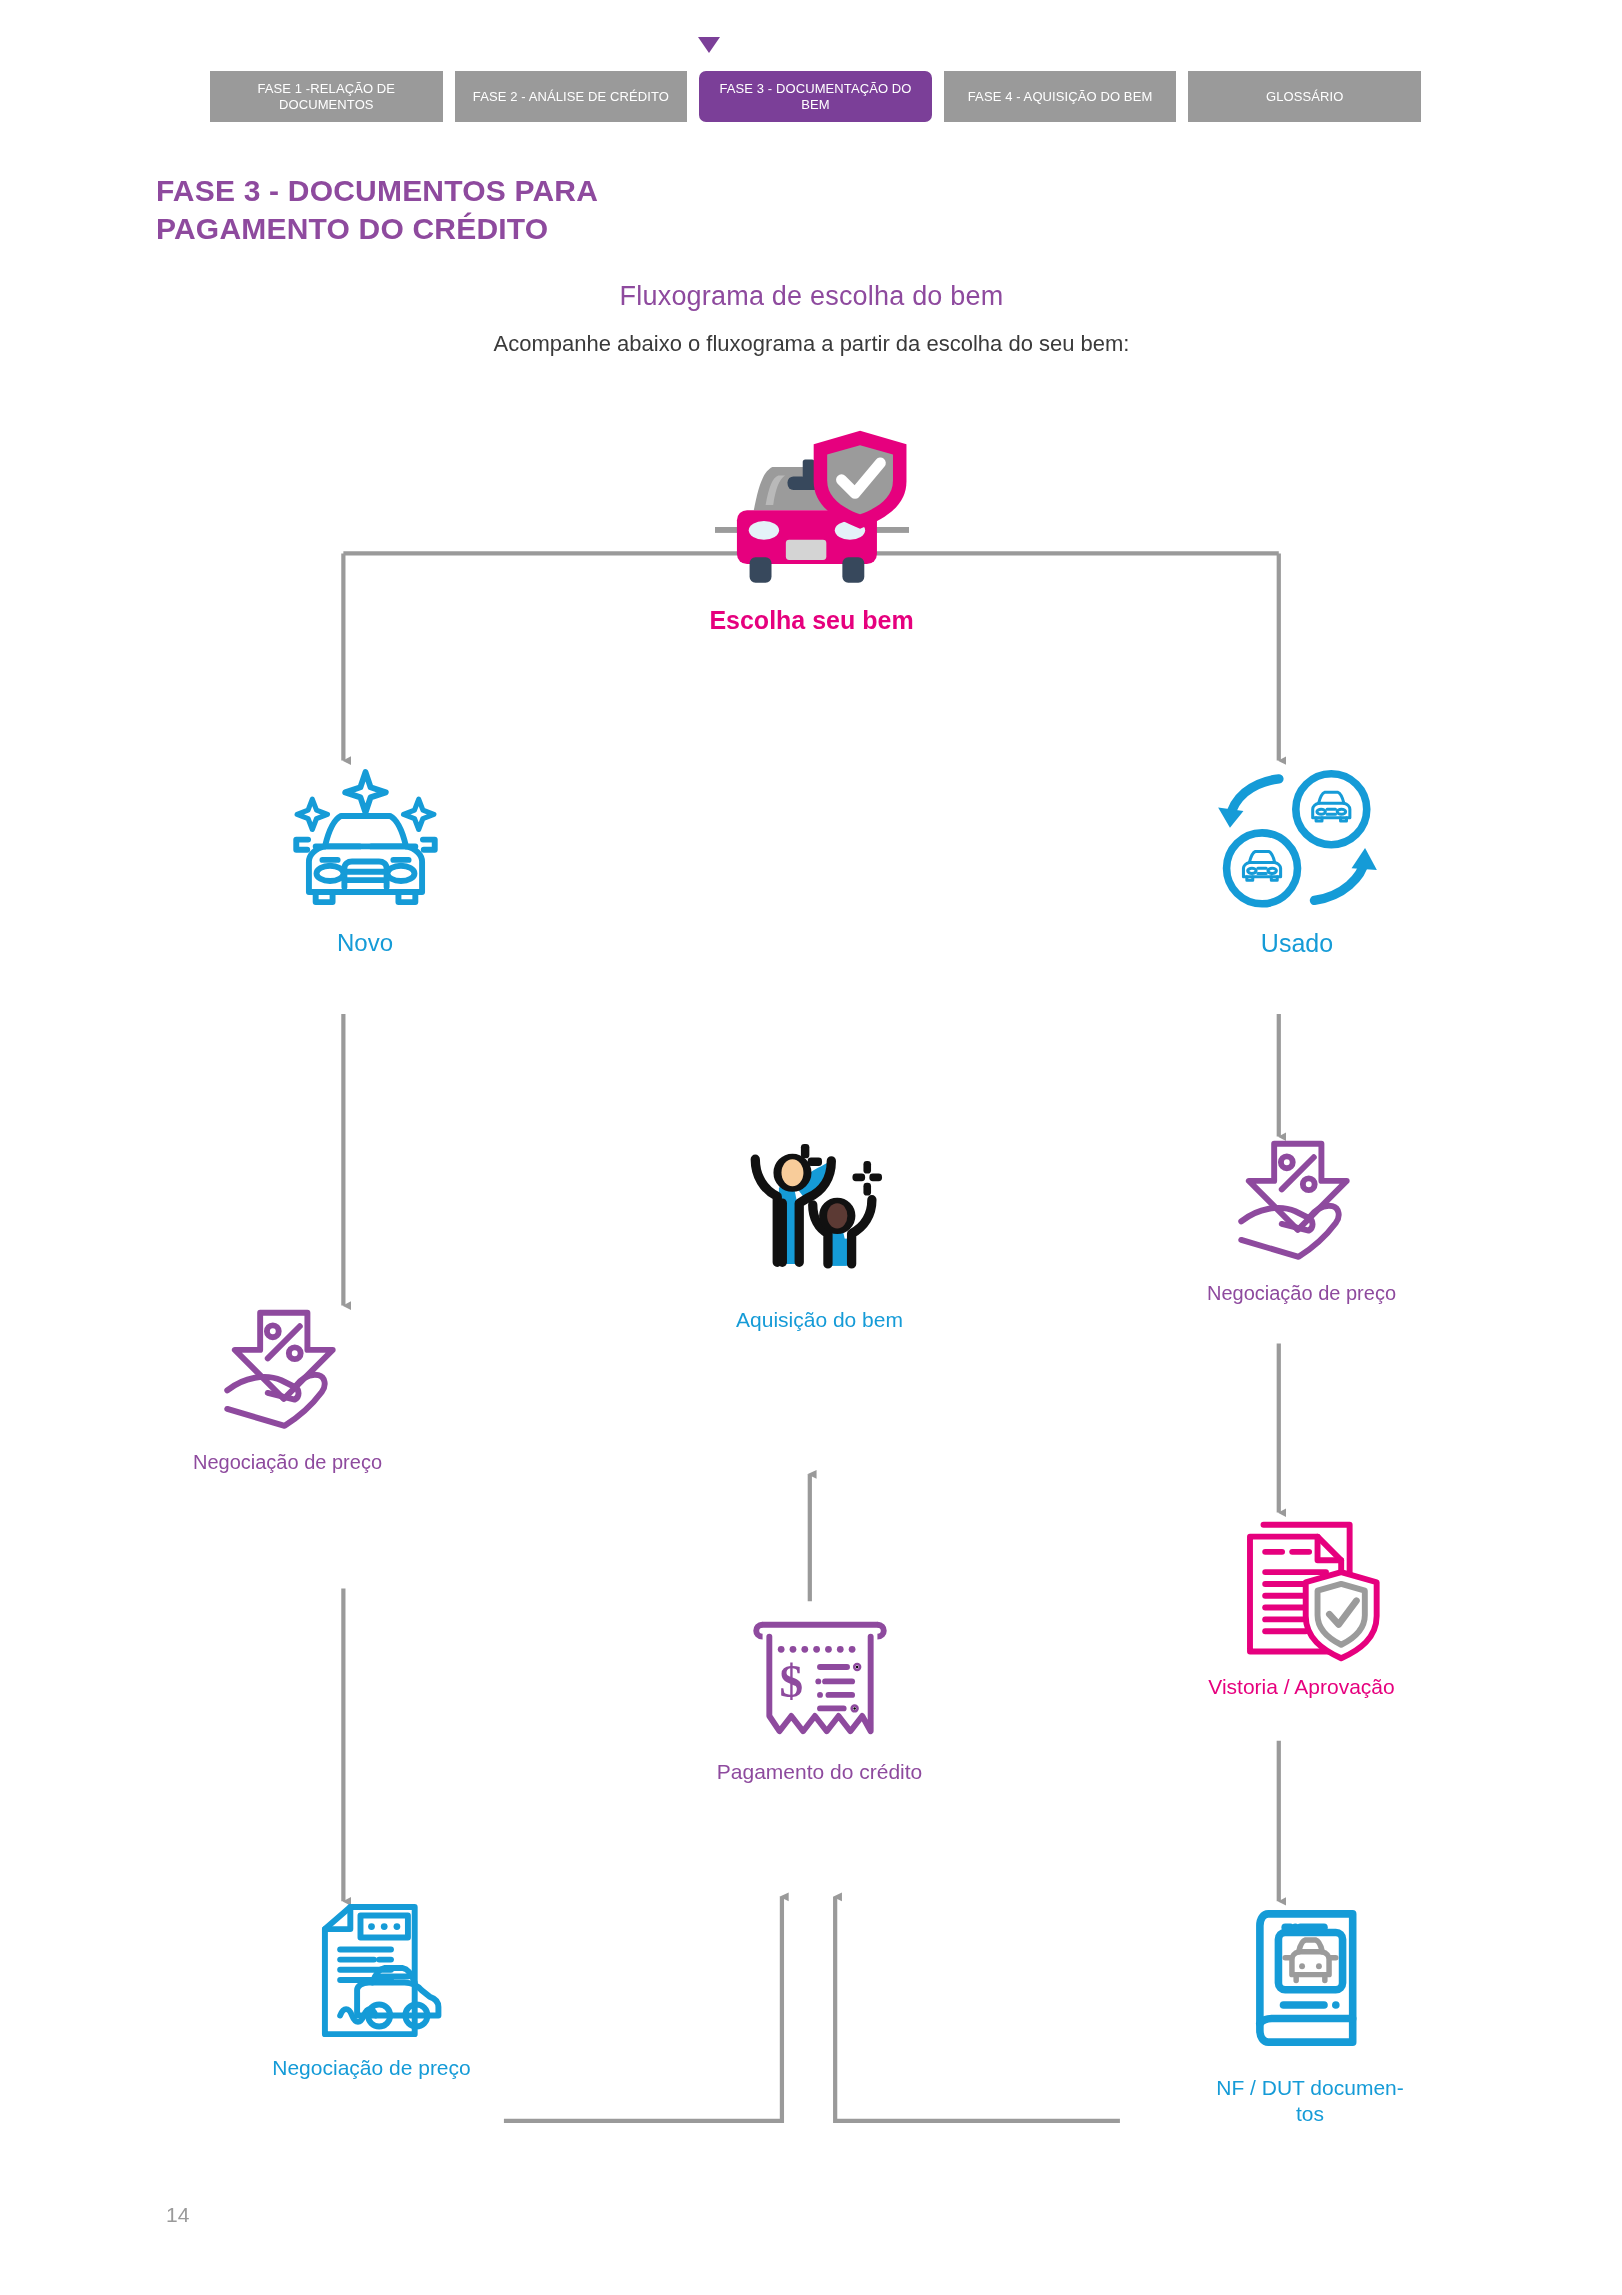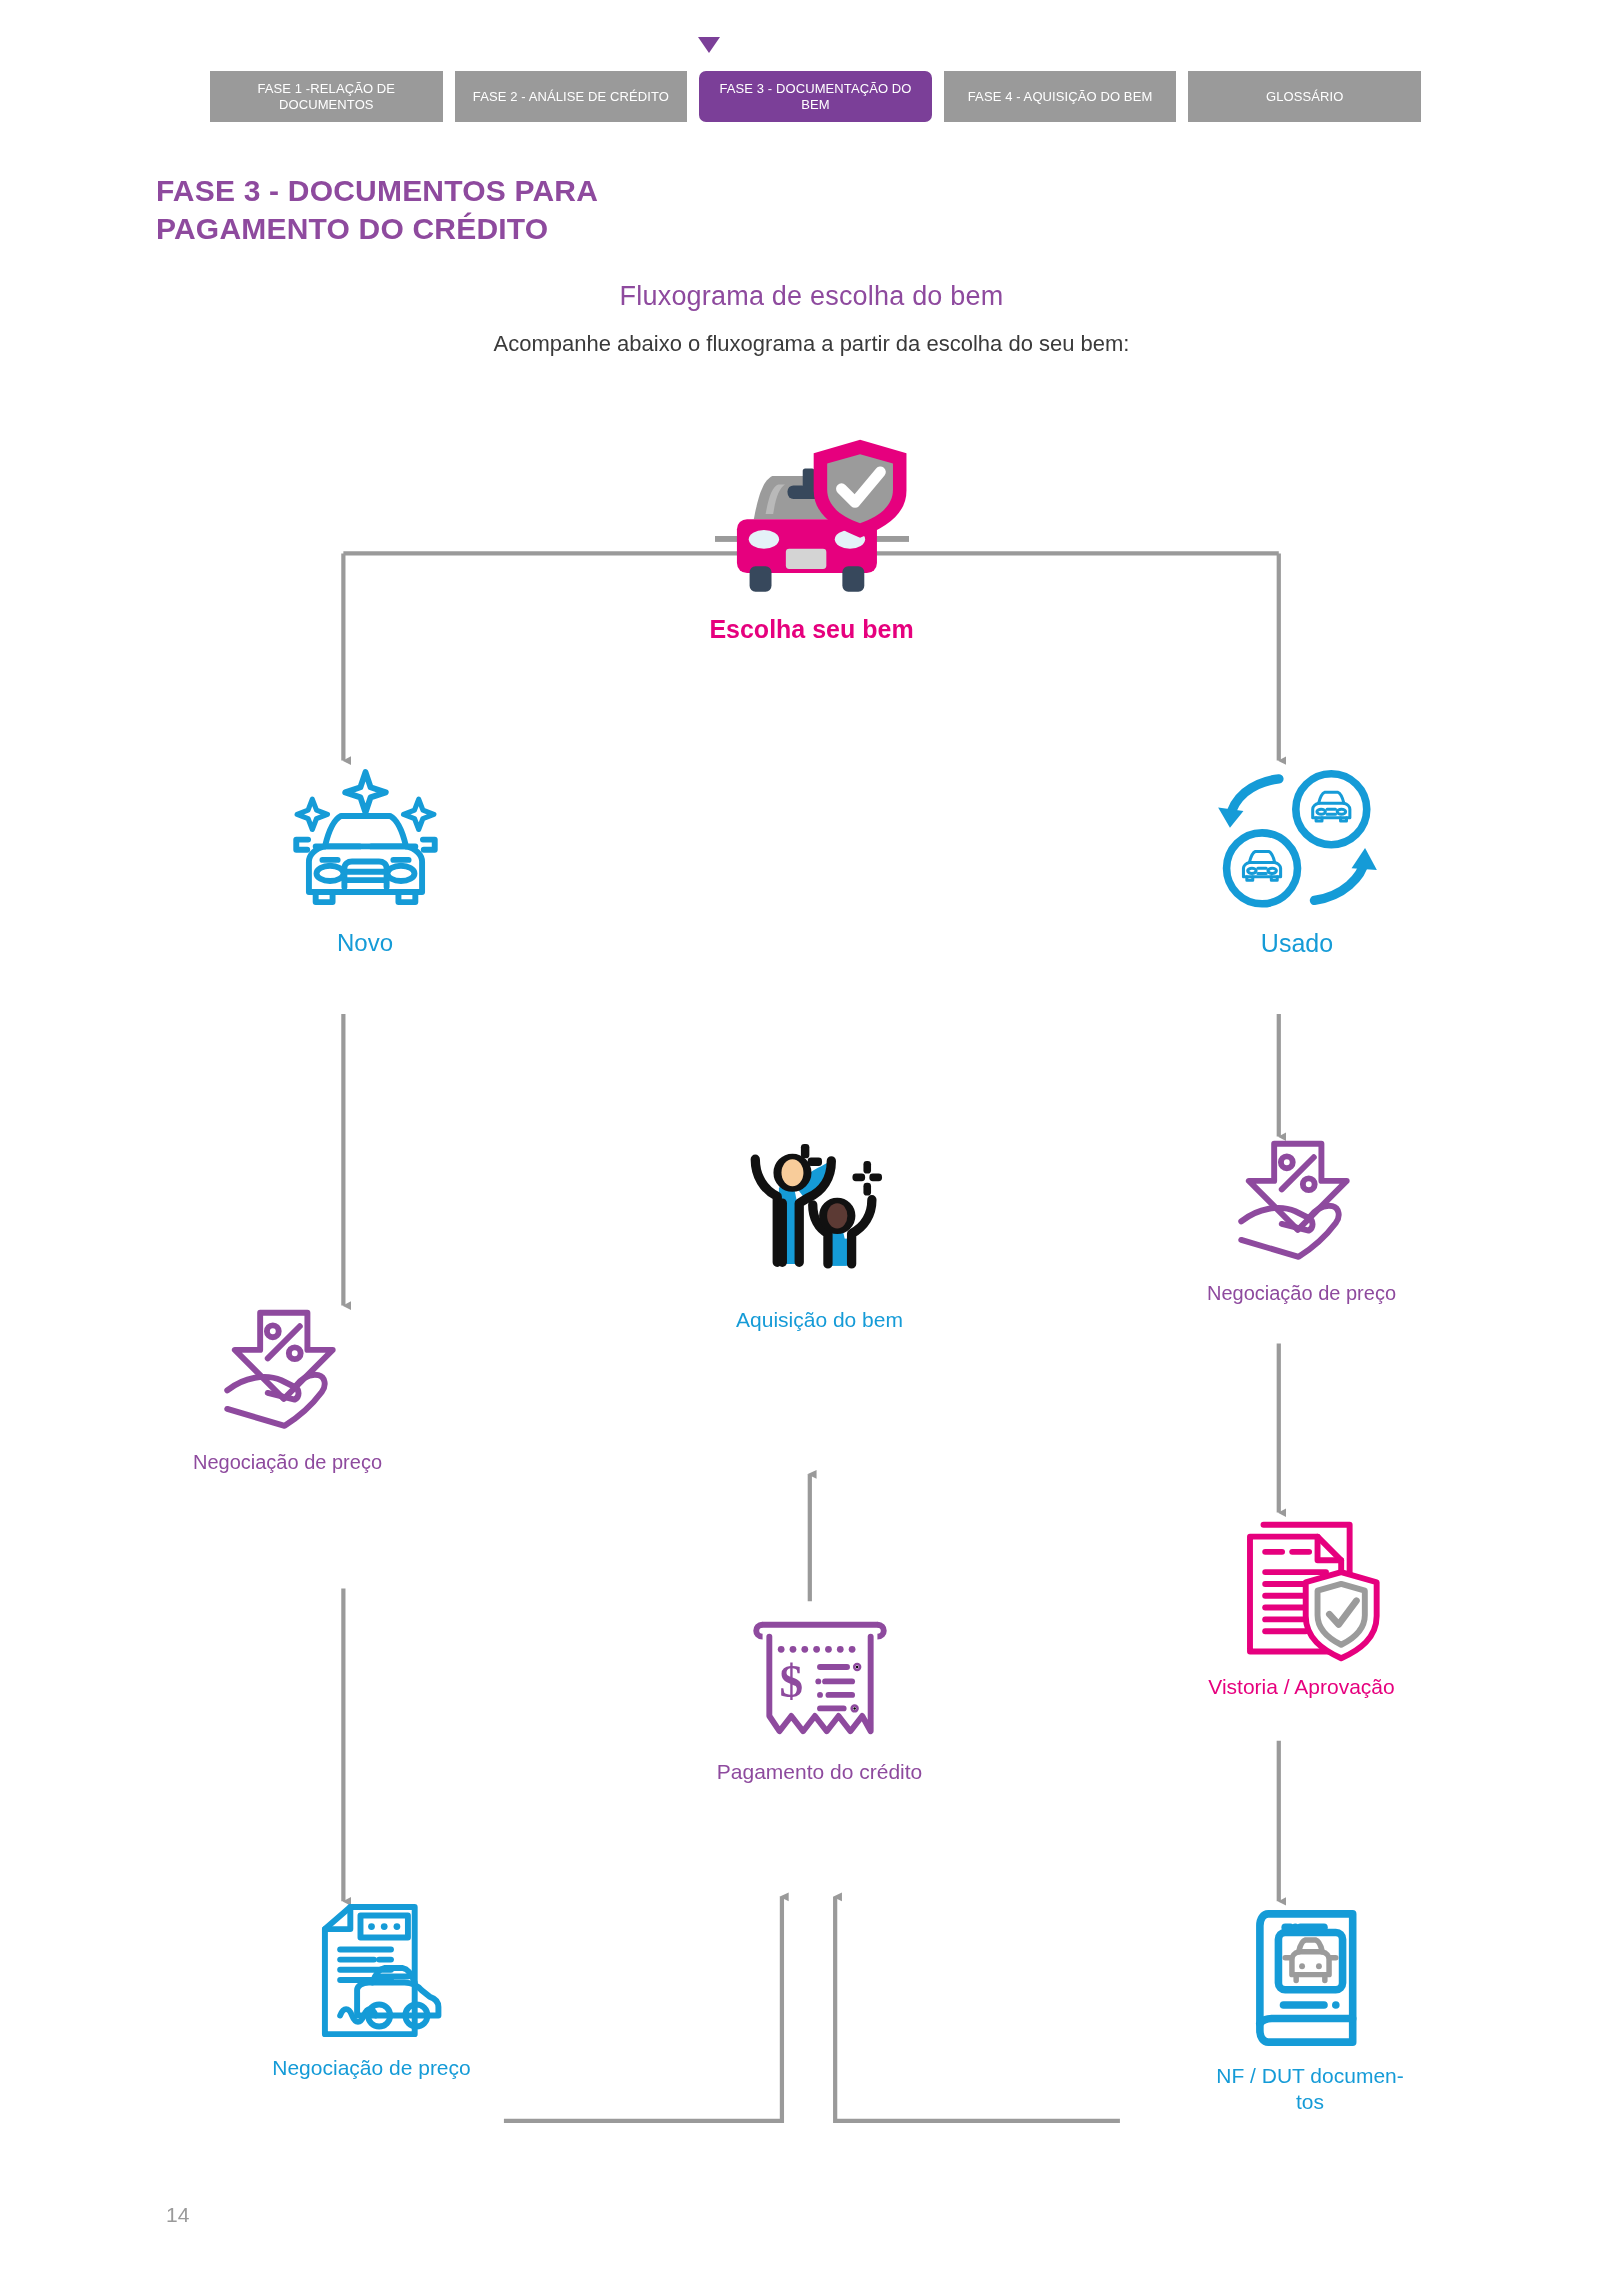--- a/index.html
+++ b/index.html
@@ -91,21 +91,21 @@
   }
   .node .caption {
     margin-top:8.5px;
     text-align:center;
     line-height:1.25;
   }
   .cap-pink   { color:#e6007e; }
   .cap-blue   { color:#159bd7; }
   .cap-purple { color:#8e4a9e; }
 
-  #n-escolha { left:600px; top:438px; width:423px; }
+  #n-escolha { left:600px; top:429px; width:423px; }
   #n-escolha .caption { font-size:25px; font-weight:bold; margin-top:6.8px; }
 
   #n-novo { left:255px; top:767px; width:220px; }
   #n-novo .caption { font-size:24px; font-weight:400; }
 
   #n-usado { left:1183px; top:767px; width:228px; }
   #n-usado .caption { font-size:25px; font-weight:400; }
 
   #n-neg-purple-right { left:1124px; top:1137px; width:355px; }
   #n-neg-purple-right .caption { font-size:20px; }
@@ -118,21 +118,21 @@
 
   #n-aquisicao { left:642px; top:1137px; width:355px; }
   #n-aquisicao .caption { font-size:21px; }
 
   #n-pagamento { left:642px; top:1606px; width:355px; }
   #n-pagamento .caption { font-size:21px; }
 
   #n-neg-blue { left:194px; top:1902px; width:355px; }
   #n-neg-blue .caption { font-size:21px; }
 
-  #n-nfdut { left:1158px; top:1902px; width:304px; }
+  #n-nfdut { left:1158px; top:1902px; width:304px;gap:12px; }
   #n-nfdut .caption { font-size:21px; line-height:1.25; }
 
   
   #page-number {
     position:absolute;
     left:166px; top:2203px;
     color:#9a9a9a;
     font-size:21px;
   }
 </style>

